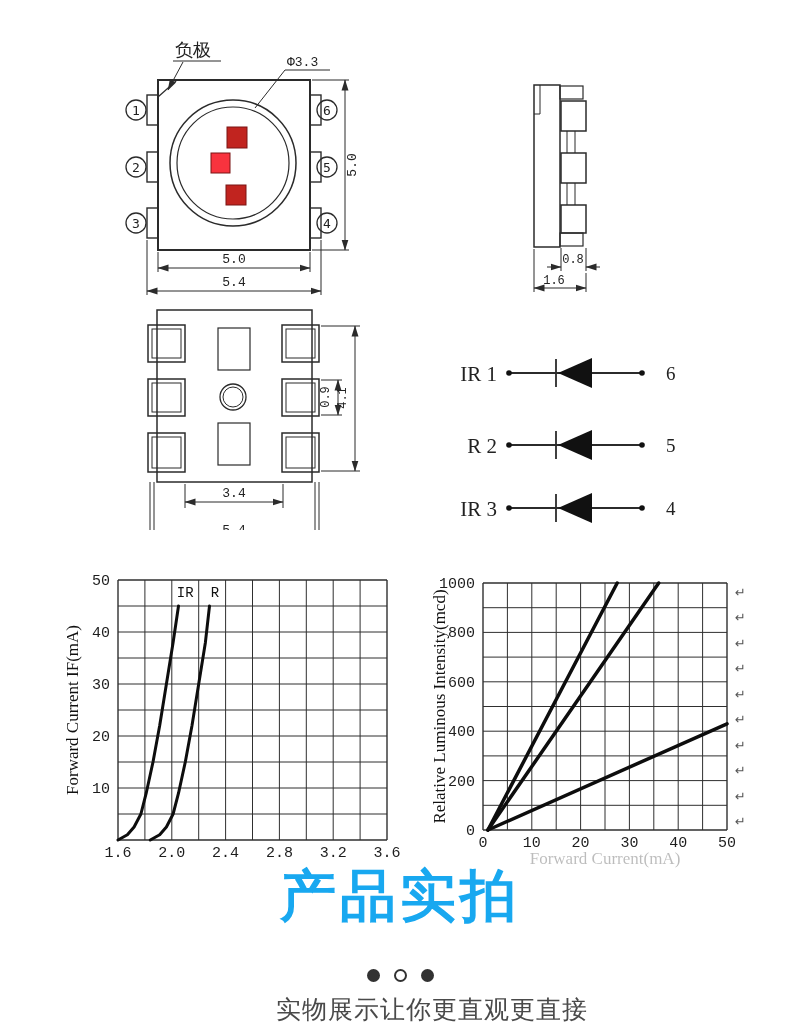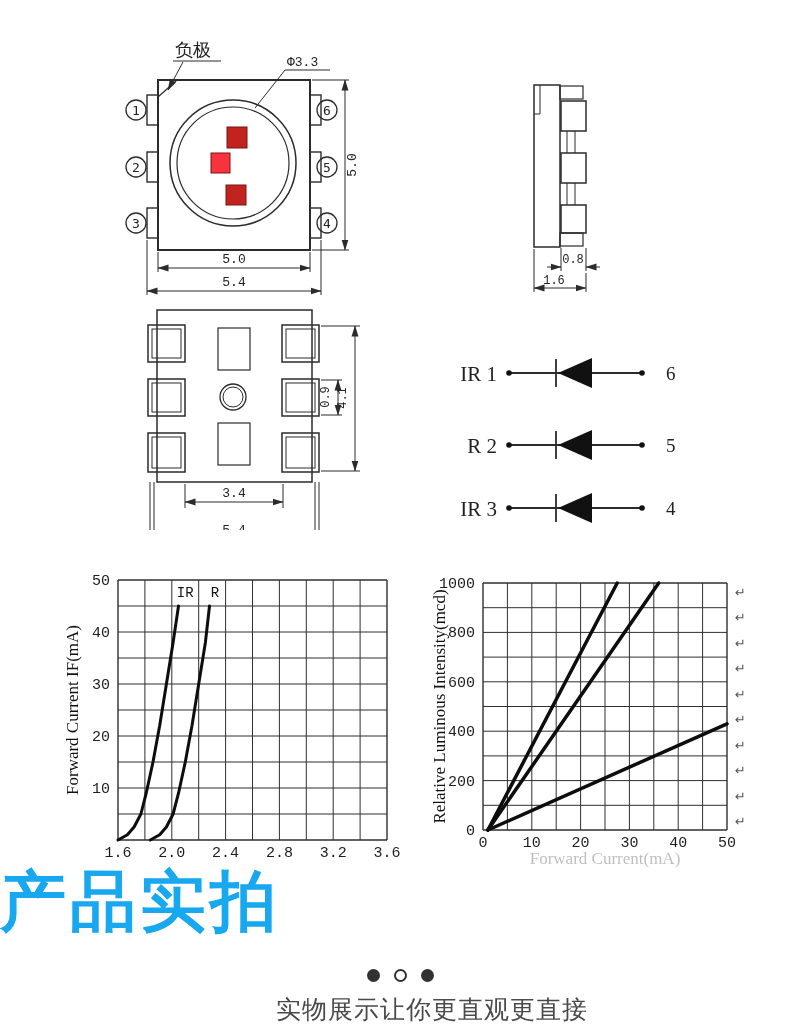--- a/index.html
+++ b/index.html
@@ -20,22 +20,22 @@
   .cjk{font:18px "Liberation Sans", sans-serif;fill:#222;stroke:none;}
   .pinnum{font:13px "DejaVu Sans Mono", monospace;fill:#222;stroke:none;}
   .circuit-label{font:21px "Liberation Serif", serif;fill:#222;stroke:none;}
   .circuit-pin{font:19px "Liberation Serif", serif;fill:#222;stroke:none;}
   .tick{font:15px "Liberation Mono", monospace;fill:#1d1d1d;}
   .axis-label{font:17px "Liberation Serif", serif;fill:#111;}
   .axis-label.faint{opacity:0.28;}
   .anno{font:14px "Liberation Mono", monospace;fill:#111;}
   .rmark{font:13px "DejaVu Sans", sans-serif;fill:#555;}
 
-  .heading{position:absolute;top:864px;left:0;width:100%;text-align:left;
-           font-size:66px;font-weight:900;letter-spacing:4px;line-height:1.15;}
+  .heading{position:absolute;top:864px;left:0;width:100%;text-align:center;
+           font-size:56px;font-weight:900;letter-spacing:4px;line-height:1.15;}
   .dots{position:absolute;top:969px;left:0;width:100%;display:flex;justify-content:center;gap:14px;}
   .dot{width:13px;height:13px;border-radius:50%;box-sizing:border-box;}
   .dot.filled{background:#323232;}
   .dot.open{border:2.5px solid #323232;background:#fff;}
   .caption{position:absolute;top:993px;left:0;width:100%;text-align:center;
            font-size:25px;color:#4a4a4a;letter-spacing:1px;padding-left:32px;}
 </style>
 </head>
 <body>
 

